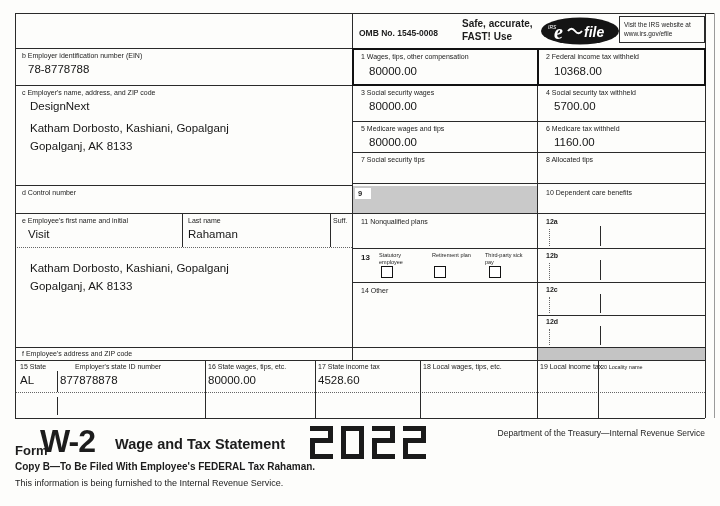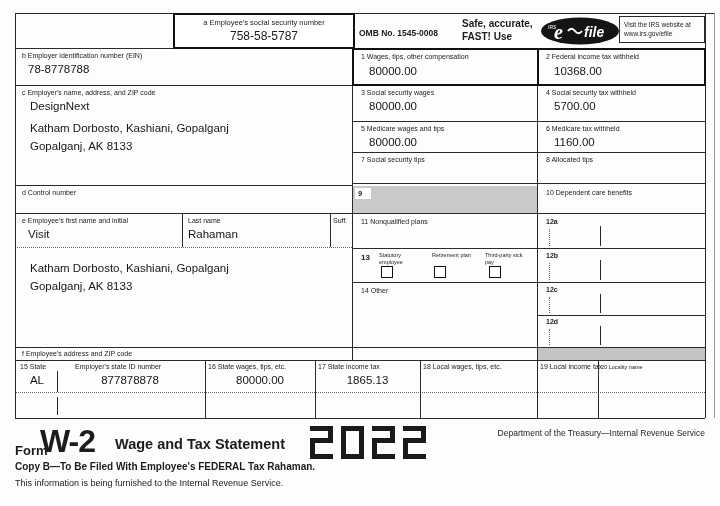--- a/index.html
+++ b/index.html
@@ -11,21 +11,21 @@
   }
   .abs { position:absolute; }
   .hline { position:absolute; height:0; border-top:1px solid #2a2a2a; }
   .hline.dotted { border-top:1px dotted #666; }
   .vline { position:absolute; width:0; border-left:1px solid #2a2a2a; }
   .vline.dotted { border-left:1px dotted #666; }
   .vline.light { border-left:1px solid #9a9a9a; }
   .thickbox { position:absolute; border:2px solid #111; box-sizing:border-box; background:#fff; }
   .lbl { position:absolute; font-size:7px; line-height:1.15; color:#1c1c1c; white-space:nowrap; }
   .val { position:absolute; font-size:11.5px; color:#161616; white-space:nowrap; }
-  .val.center { text-align:center; }
+  .val.center { }
   .tinylbl { position:absolute; font-size:5.5px; line-height:1.2; color:#1c1c1c; width:42px; }
   .checkbox { position:absolute; width:12px; height:12px; border:1.5px solid #111; background:#fff; box-sizing:border-box; }
   .shade { position:absolute; background:#c9c9c9; }
   .chip9 { position:absolute; background:#fff; font-size:7.5px; font-weight:bold; padding:1px 9px 1px 3px; }
   .omb { position:absolute; font-size:8.5px; font-weight:bold; white-space:nowrap; }
   .safe { position:absolute; font-size:10px; font-weight:bold; line-height:1.3; white-space:nowrap; }
   .visitbox { position:absolute; border:1px solid #2a2a2a; font-size:6.5px; line-height:1.4; padding:3px 4px; box-sizing:border-box; }
   
   .f-form { position:absolute; font-size:13px; font-weight:bold; }
   .f-w2 { position:absolute; font-size:32px; font-weight:bold; letter-spacing:-1px; }
@@ -74,24 +74,20 @@
   <div class="vline" style="left:182px;top:213px;height:34px"></div>
   <div class="vline" style="left:330px;top:213px;height:34px"></div>
 
   <div class="vline" style="left:205px;top:360px;height:58px"></div>
   <div class="vline" style="left:315px;top:360px;height:58px"></div>
   <div class="vline" style="left:420px;top:360px;height:58px"></div>
   <div class="vline" style="left:598px;top:360px;height:58px"></div>
   <div class="vline" style="left:57px;top:371px;height:21px"></div>
   <div class="vline" style="left:57px;top:397px;height:18px"></div>
 
-  <div class="thickbox" style="left:173px;top:13px;width:182px;height:36px">
-    <div style="text-align:center;font-size:7.5px;padding-top:3px">a Employee's social security number</div>
-    <div style="text-align:center;font-size:12px;padding-top:2px">758-58-5787</div>
-  </div>
 
   <div class="omb" style="left:359px;top:28px">OMB No. 1545-0008</div>
   <div class="safe" style="left:462px;top:17px">
     <span>Safe, accurate,</span><br>
     <span>FAST! Use</span>
   </div>
 
   <svg class="abs" style="left:540px;top:16px" width="80" height="30" viewBox="0 0 80 30">
     <ellipse cx="40" cy="15" rx="39" ry="13.5" fill="#141414"></ellipse>
     <text x="8" y="13" fill="#ffffff" font-size="5" font-family="Liberation Sans, sans-serif" font-style="italic">IRS</text>
@@ -185,21 +181,21 @@
   <div class="lbl" style="left:75px;top:363px">Employer's state ID number</div>
   <div class="lbl" style="left:208px;top:363px">16 State wages, tips, etc.</div>
   <div class="lbl" style="left:318px;top:363px">17 State income tax</div>
   <div class="lbl" style="left:423px;top:363px">18 Local wages, tips, etc.</div>
   <div class="lbl" style="left:540px;top:363px">19 Local income tax</div>
   <div class="lbl" style="left:601px;top:364px;font-size:5.5px">20 Locality name</div>
 
   <div class="val center" style="left:20px;top:374px;width:34px">AL</div>
   <div class="val center" style="left:60px;top:374px;width:140px">877878878</div>
   <div class="val center" style="left:208px;top:374px;width:104px">80000.00</div>
-  <div class="val center" style="left:318px;top:374px;width:99px">1865.13</div>
+  <div class="val center" style="left:318px;top:374px;width:99px">4528.60</div>
 
   <div class="f-form" style="left:15px;top:443px">Form</div>
   <div class="f-w2" style="left:40px;top:423px">W-2</div>
   <div class="f-title" style="left:115px;top:436px">Wage and Tax Statement</div>
   <div class="sevseg" style="left:310px;top:426px">
       <div class="sd d2">
         <div class="t"></div>
         <div class="b"></div>
       </div>
       <div class="sd d0">

